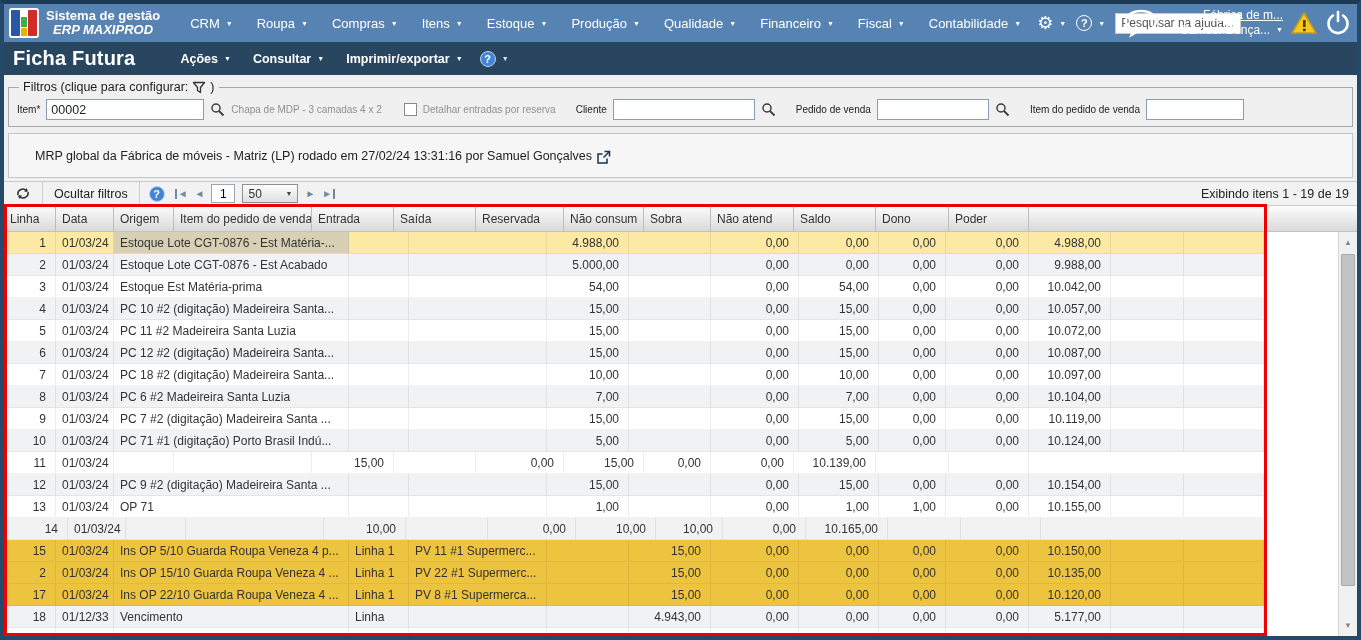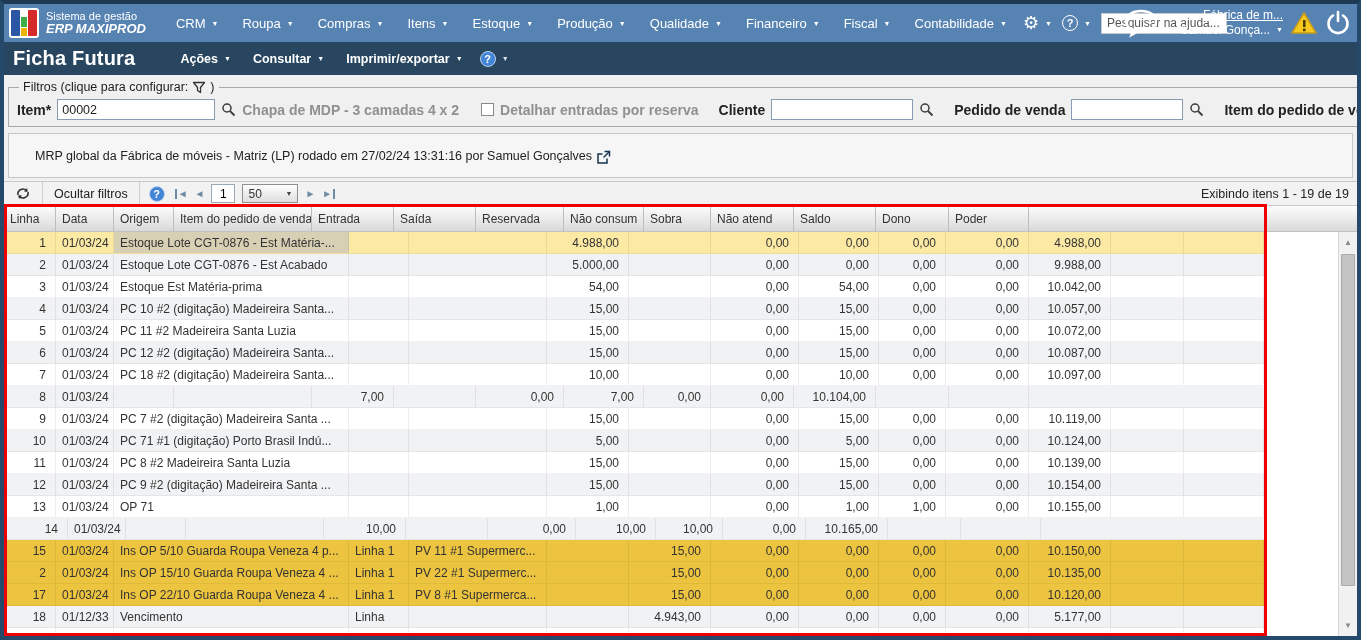--- a/index.html
+++ b/index.html
@@ -12,21 +12,21 @@
   .frame { position:absolute; inset:0; border:4px solid #24496b; border-top-color:#1d3a55; pointer-events:none; z-index:60; }
 
   
   .topbar { position:absolute; left:4px; right:4px; top:4px; height:38px; background:#5783b3; display:flex; align-items:center; }
   .logo { width:30px; height:30px; margin-left:5px; background:#fff; border-radius:3px; display:flex; padding:2px; gap:1px; }
   .logo .l1{width:9px;height:100%;background:#2a56a4;border-radius:1px;}
   .logo .lmid{width:7px;display:flex;flex-direction:column;gap:1px;justify-content:flex-end;}
   .logo .lg{height:10px;background:#3fae49;}
   .logo .l2{width:9px;height:100%;background:#d42a2a;border-radius:1px;}
   .brand { color:#fff; margin-left:7px; line-height:1.1; }
-  .brand .tag { font-size:11px; font-weight:normal; }
+  .brand .tag { font-size:13px; font-weight:bold; }
   .brand .name { font-size:13px; font-weight:bold; font-style:italic;text-align:center; }
   .top-menus { display:flex; align-items:center; margin-left:18px; }
   .menu-item { color:#fff; font-size:13px; padding:0 12px; display:flex; align-items:center; cursor:pointer; white-space:nowrap; }
   .caret { font-size:7px; margin-left:6px; color:#fff; }
   .gear { color:#fff; font-size:18px; margin-left:4px; cursor:pointer; }
   .help-circle-outline { width:16px; height:16px; border:1.5px solid #fff; border-radius:50%; color:#fff; font-size:11px; font-weight:bold; display:flex; align-items:center; justify-content:center; margin-left:10px; cursor:pointer; }
   .tiny-caret { color:#fff; font-size:7px; margin-left:6px; cursor:pointer; }
   .help-search { width:126px; height:21px; margin-left:10px; border:1px solid #c9c9c9; font-size:12px; padding:0 5px; color:#555; font-family:"Liberation Sans",sans-serif; }
   .help-search::placeholder { color:#555; }
   .top-right { position:absolute; right:6px; top:0; height:38px; display:flex; align-items:center; gap:8px; }
@@ -42,21 +42,21 @@
   .page-title { color:#fff; font-size:20px; font-weight:bold; margin-left:9px; letter-spacing:.2px; }
   .page-menus { display:flex; align-items:center; margin-left:34px; }
   .page-menus .menu-item { font-size:12.5px; font-weight:bold; padding:0 11px;justify-content:center; }
   .help-badge { width:16px; height:16px; background:#4285d6; border:1px solid #bcd2ee; border-radius:50%; color:#fff; font-size:11px; font-weight:bold; display:flex; align-items:center; justify-content:center; margin-left:6px; cursor:pointer; }
 
   
   .filters { position:absolute; left:8px; right:8px; top:80px; height:47px; border:1px solid #a8a8a8; background:#f0f0f0; padding:4px 8px 0 8px; }
   .filters legend { font-size:12.5px; color:#222; padding:0 4px; margin-left:2px; display:flex; align-items:center; gap:4px; }
   .funnel { cursor:pointer; }
   .filter-row { display:flex; align-items:center; margin-top:1px; gap:6px; white-space:nowrap; }
-  .flabel { font-size:14px; color:#222;font-weight:bold; }
+  .flabel { font-size:10px; color:#222; }
   .flabel.gray { color:#909090; }
   .finput { height:21px; border:1px solid #889db4; background:#fff; font-size:12.5px; padding:0 4px; font-family:"Liberation Sans",sans-serif; color:#222; }
   .mag { cursor:pointer; flex:0 0 auto; }
   .fcheck { width:13px; height:13px; border:1px solid #8a8a8a; background:#fff; cursor:pointer; flex:0 0 auto; }
 
   
   .mrpbox { position:absolute; left:8px; right:8px; top:133px; height:45px; background:#f6f6f6; border:1px solid #c6c6c6; display:flex; align-items:center; }
   .mrp-text { margin-left:26px; font-size:12.5px; color:#222; }
   .ext-icon { margin-left:4px; cursor:pointer; position:relative; top:2px; }
 
@@ -400,20 +400,21 @@
         <div class="gcell num" style="width: 80px;">10,00</div>
         <div class="gcell num" style="width: 67px;">0,00</div>
         <div class="gcell num" style="width: 83px;">0,00</div>
         <div class="gcell num" style="width: 82px;">10.097,00</div>
         <div class="gcell" style="width: 73px;"></div>
         <div class="gcell" style="width: 80px;"></div>
       </div>
       <div class="grow even">
         <div class="gcell num" style="width: 52px;">8</div>
         <div class="gcell" style="width: 58px;">01/03/24</div>
+        <div class="gcell" style="width: 235px;">PC 6 #2 Madeireira Santa Luzia</div>
         <div class="gcell" style="width: 60px;"></div>
         <div class="gcell" style="width: 138px;"></div>
         <div class="gcell num" style="width: 82px;">7,00</div>
         <div class="gcell num" style="width: 82px;"></div>
         <div class="gcell num" style="width: 88px;">0,00</div>
         <div class="gcell num" style="width: 80px;">7,00</div>
         <div class="gcell num" style="width: 67px;">0,00</div>
         <div class="gcell num" style="width: 83px;">0,00</div>
         <div class="gcell num" style="width: 82px;">10.104,00</div>
         <div class="gcell" style="width: 73px;"></div>
@@ -447,21 +448,20 @@
         <div class="gcell num" style="width: 80px;">5,00</div>
         <div class="gcell num" style="width: 67px;">0,00</div>
         <div class="gcell num" style="width: 83px;">0,00</div>
         <div class="gcell num" style="width: 82px;">10.124,00</div>
         <div class="gcell" style="width: 73px;"></div>
         <div class="gcell" style="width: 80px;"></div>
       </div>
       <div class="grow odd">
         <div class="gcell num" style="width: 52px;">11</div>
         <div class="gcell" style="width: 58px;">01/03/24</div>
-        <div class="gcell" style="width: 235px;">PC 8 #2 Madeireira Santa Luzia</div>
         <div class="gcell" style="width: 60px;"></div>
         <div class="gcell" style="width: 138px;"></div>
         <div class="gcell num" style="width: 82px;">15,00</div>
         <div class="gcell num" style="width: 82px;"></div>
         <div class="gcell num" style="width: 88px;">0,00</div>
         <div class="gcell num" style="width: 80px;">15,00</div>
         <div class="gcell num" style="width: 67px;">0,00</div>
         <div class="gcell num" style="width: 83px;">0,00</div>
         <div class="gcell num" style="width: 82px;">10.139,00</div>
         <div class="gcell" style="width: 73px;"></div>

